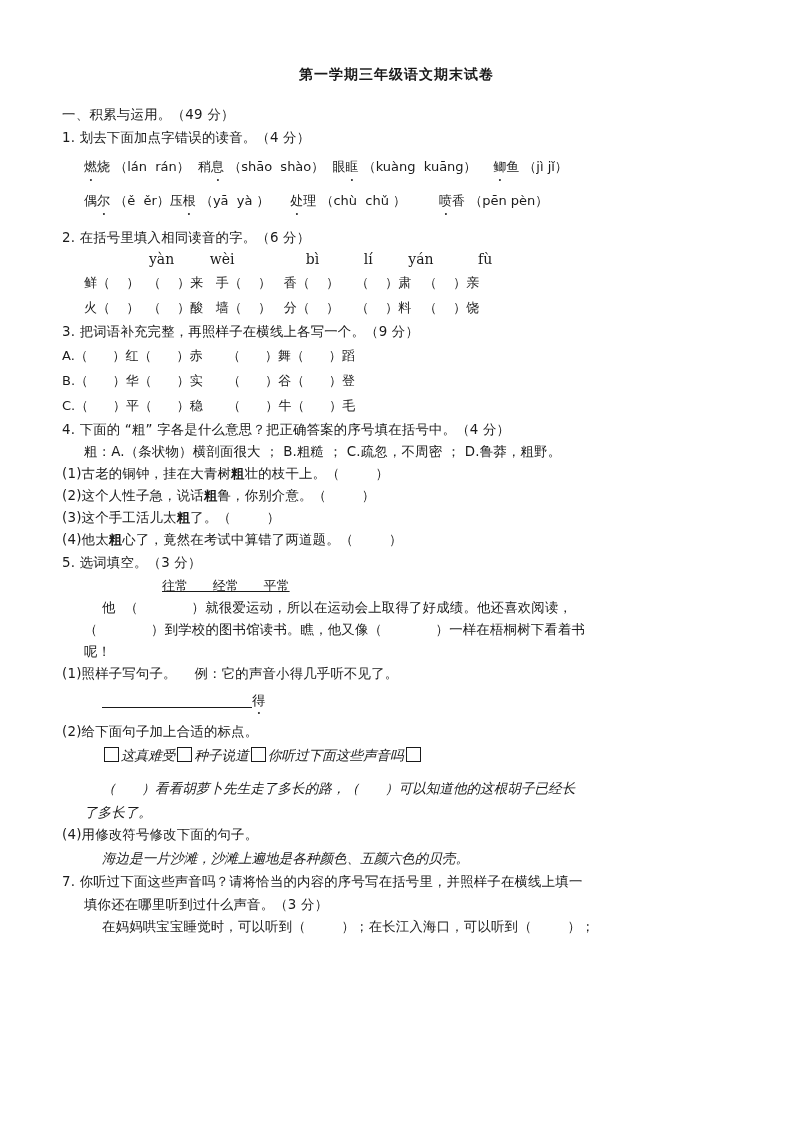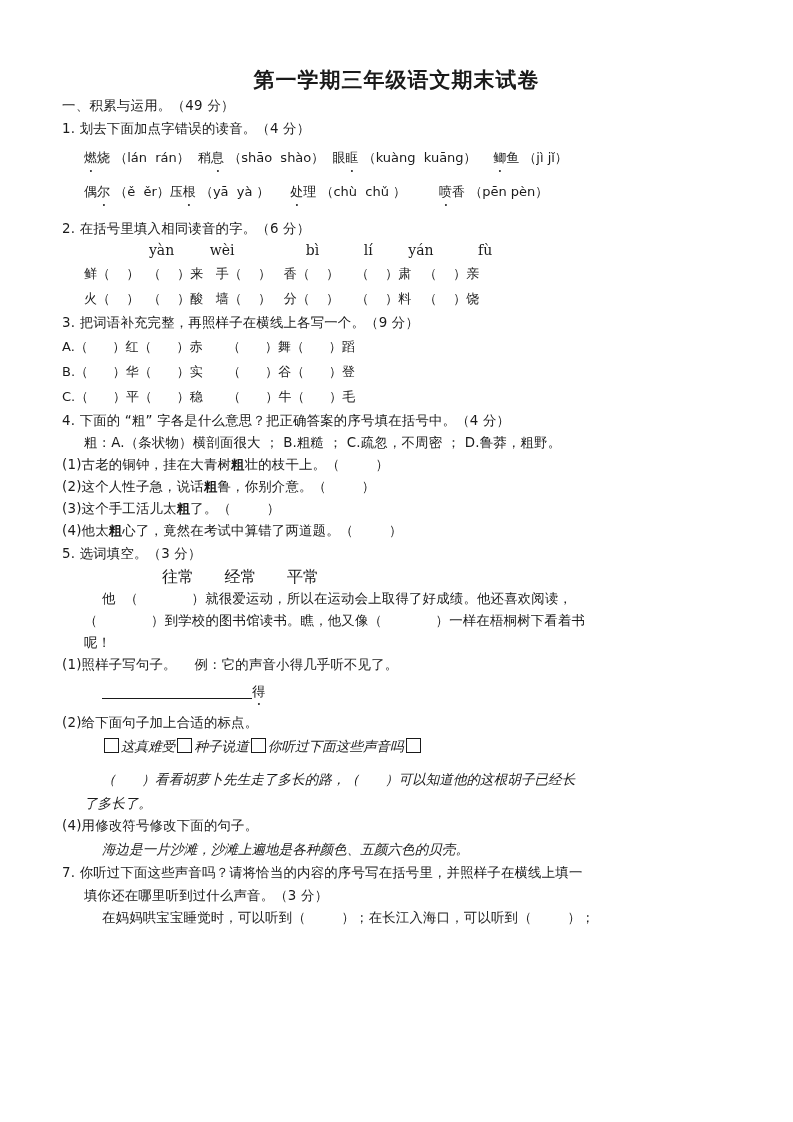--- a/index.html
+++ b/index.html
@@ -17,30 +17,31 @@
   }
   .page {
     position: relative;
     width: 793px;
     height: 1122px;
     padding: 0;
     box-sizing: border-box;
   }
   .title {
     text-align: center;
-    font-size: 21px;
+    font-size: 14px;
     font-weight: bold;
     letter-spacing: 1px;
     margin: 0;
     padding-top: 66px;
     padding-bottom: 0;
     font-family: "DejaVu Sans", "Liberation Sans", sans-serif;
   }
   .body-wrap {
     padding: 0 58px 0 62px;
+    margin-top: 19px;
   }
   .ln {
     font-size: 13.4px;
     line-height: 22px;
     white-space: pre-wrap;
     margin: 0;
     letter-spacing: 0.2px;
   }
   .sec-head {
     font-size: 13.4px;
@@ -105,23 +106,24 @@
     box-sizing: border-box;
   }
   .ul-blank {
     display: inline-block;
     width: 150px;
     border-bottom: 1.2px solid #1a1a1a;
     height: 14px;
     vertical-align: -3px;
   }
   .wordbank {
-    font-size: 16px;
+    font-size: 13px;
     line-height: 23px;
     white-space: pre;
+    text-decoration: underline;
   }
 </style>
 </head>
 <body>
 
 <div class="page">
 
   <h1 class="title">第一学期三年级语文期末试卷</h1>
 
   <div class="body-wrap">

